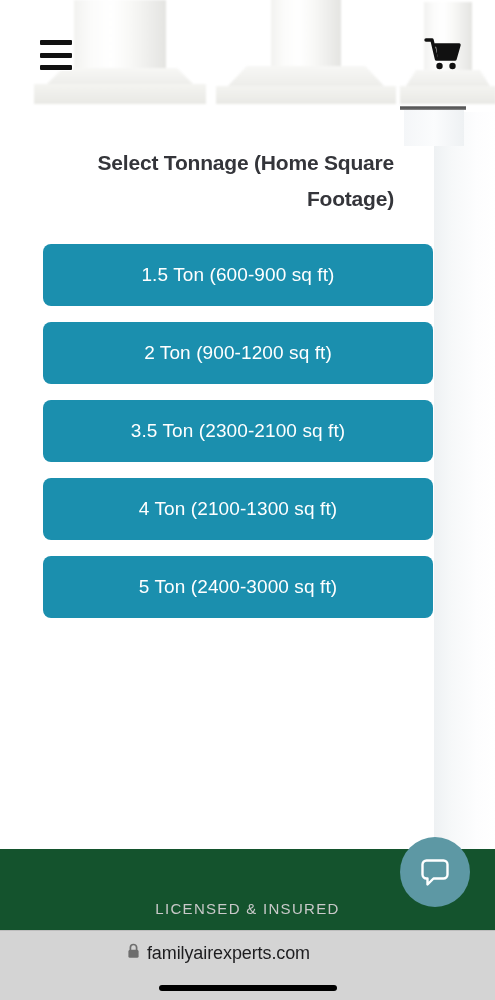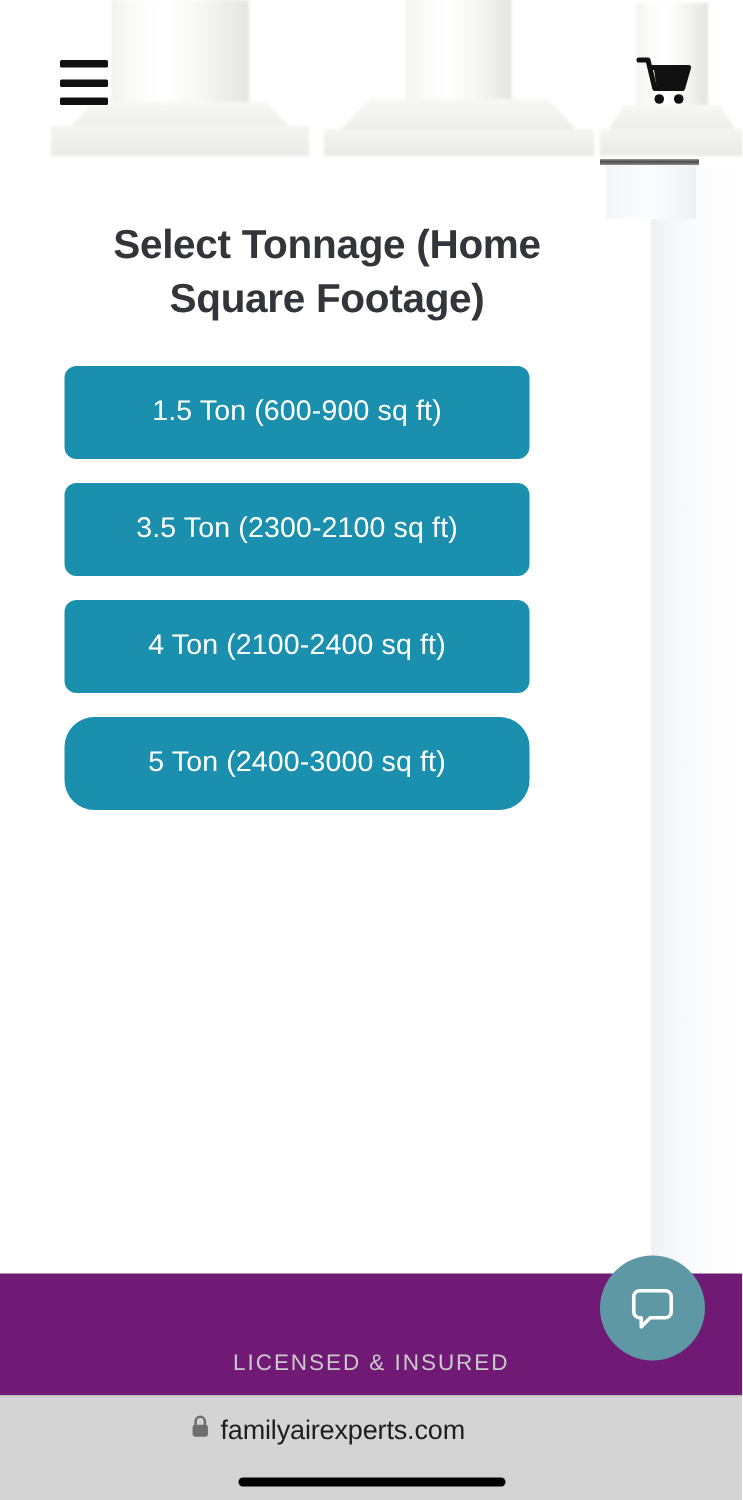--- a/index.html
+++ b/index.html
@@ -135,65 +135,65 @@
     border: none;
     padding: 0;
   }
 
   
   #page-title {
     position: absolute;
     left: 42px;
     top: 145px;
     width: 352px;
-    text-align: center;
-    font-size: 27px;
+    text-align: right;
+    font-size: 21px;
     font-weight: bold;
     line-height: 36px;
     color: #34353a;
     letter-spacing: -0.2px;
     z-index: 4;
   }
 
   
   #tonnage-options {
     position: absolute;
     left: 43px;
     top: 244px;
     width: 350px;
     z-index: 4;
   }
   .tonnage-button {
     display: flex;
     align-items: center;
     justify-content: center;
-    width: 310px;
+    width: 390px;
     height: 62px;
     margin-bottom: 16px;
     background: #1b8fae;
     border: none;
     border-radius: 8px;
     color: #ffffff;
     font-family: "Liberation Sans", sans-serif;
     font-size: 19px;
     font-weight: normal;
     letter-spacing: 0.1px;
     cursor: pointer;
     text-align: center;
   }
-  .tonnage-button:last-child { margin-bottom: 0; border-radius: 20px; }
+  .tonnage-button:last-child { margin-bottom: 0; }
 
   
   #footer-band {
     position: absolute;
     left: 0;
     top: 849px;
     width: 495px;
     height: 81px;
-    background: #701a75;
+    background: #14532d;
     z-index: 6;
   }
   #footer-tagline {
     position: absolute;
     left: 0;
     top: 51px;
     width: 495px;
     text-align: center;
     color: #c9c9c9;
     font-size: 15px;
@@ -301,22 +301,23 @@
       <path d="M12 10 H34 L30.6 22 H13.6 Z" fill="#111111"></path>
       <circle cx="15.5" cy="30" r="3.2" fill="#111111"></circle>
       <circle cx="28.5" cy="30" r="3.2" fill="#111111"></circle>
     </svg>
   </button>
 
   <h1 id="page-title">Select Tonnage (Home Square Footage)</h1>
 
   <div id="tonnage-options">
     <button class="tonnage-button">1.5 Ton (600-900 sq ft)</button>
+    <button class="tonnage-button">2 Ton (900-1200 sq ft)</button>
     <button class="tonnage-button">3.5 Ton (2300-2100 sq ft)</button>
-    <button class="tonnage-button">4 Ton (2100-2400 sq ft)</button>
+    <button class="tonnage-button">4 Ton (2100-1300 sq ft)</button>
     <button class="tonnage-button">5 Ton (2400-3000 sq ft)</button>
   </div>
 
   <div id="footer-band">
     <div id="footer-tagline">LICENSED &amp; INSURED</div>
   </div>
 
   <button id="chat-fab">
     <svg width="34" height="34" viewBox="0 0 34 34" aria-hidden="true">
       <path d="M8.5 5.5 H25.5 a4 4 0 0 1 4 4 V19.5 a4 4 0 0 1 -4 4 H15.5 L9.5 29.5 V23.5 H8.5 a4 4 0 0 1 -4 -4 V9.5 a4 4 0 0 1 4 -4 Z" fill="none" stroke="#ffffff" stroke-width="2.4" stroke-linejoin="round" stroke-linecap="round"></path>

